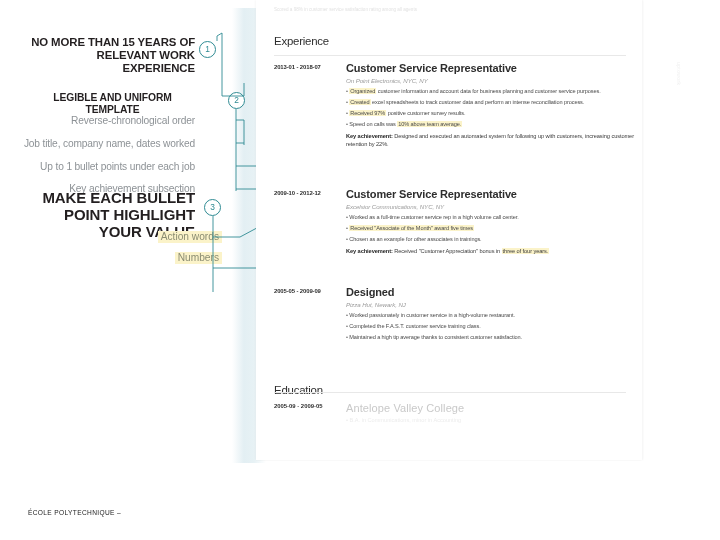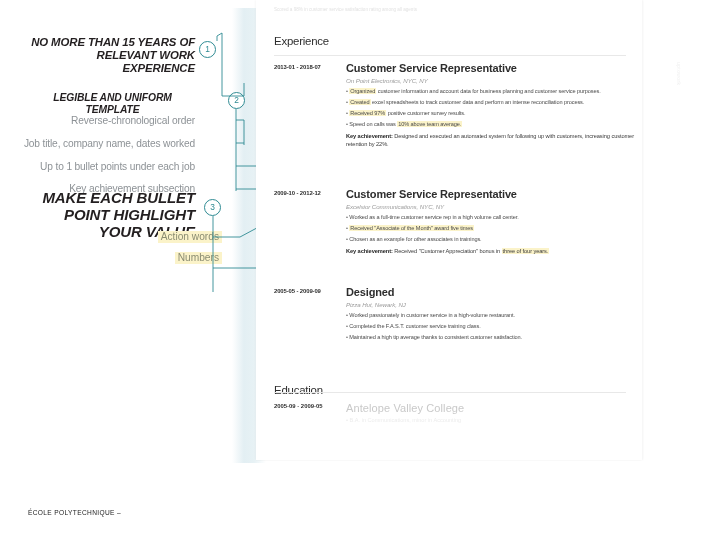--- a/index.html
+++ b/index.html
@@ -36,21 +36,20 @@
         rgba(255,255,255,0) 100%);
   }
 
   .ann-head {
     position: absolute;
     text-align: right;
     font-weight: bold;
     color: #231f20;
     line-height: 1.12;
     letter-spacing: -0.1px;
-    font-style: italic;
   }
   .ann-head.h1 { left: 30px; top: 36px;  width: 165px; font-size: 11.4px; }
   .ann-head.h2 { left: 30px; top: 92px;  width: 165px; font-size: 10.3px; text-align: center; }
   .ann-head.h3 { left: 30px; top: 190px; width: 165px; font-size: 15px; }
 
   .ann-sub {
     position: absolute;
     text-align: right;
     width: 182px;
     left: 13px;

